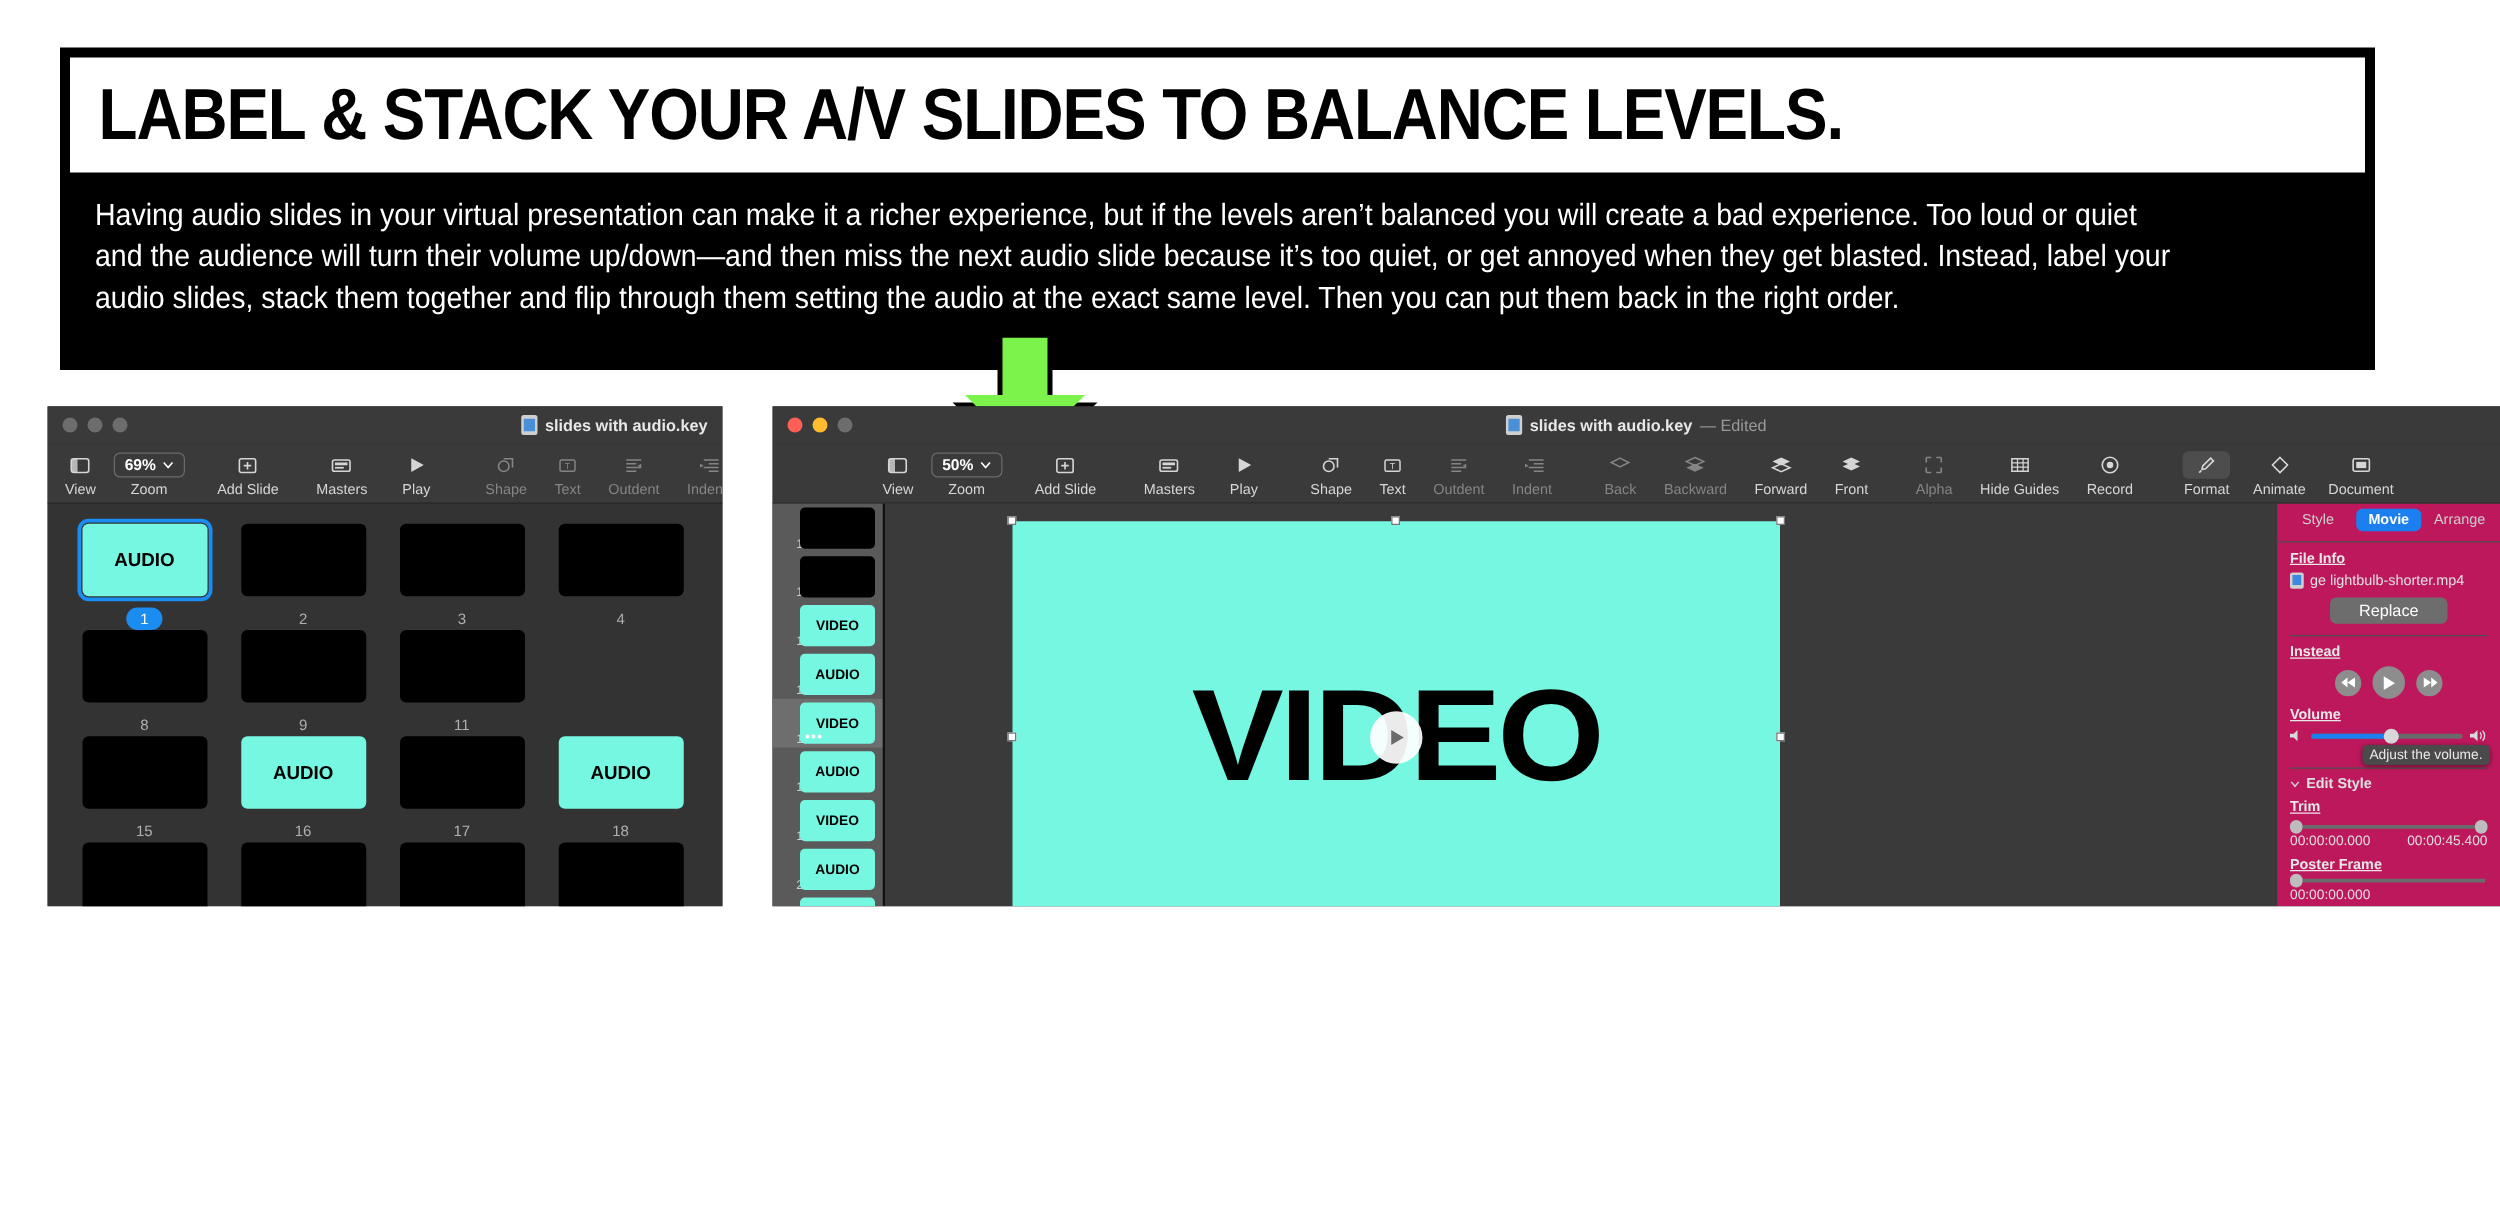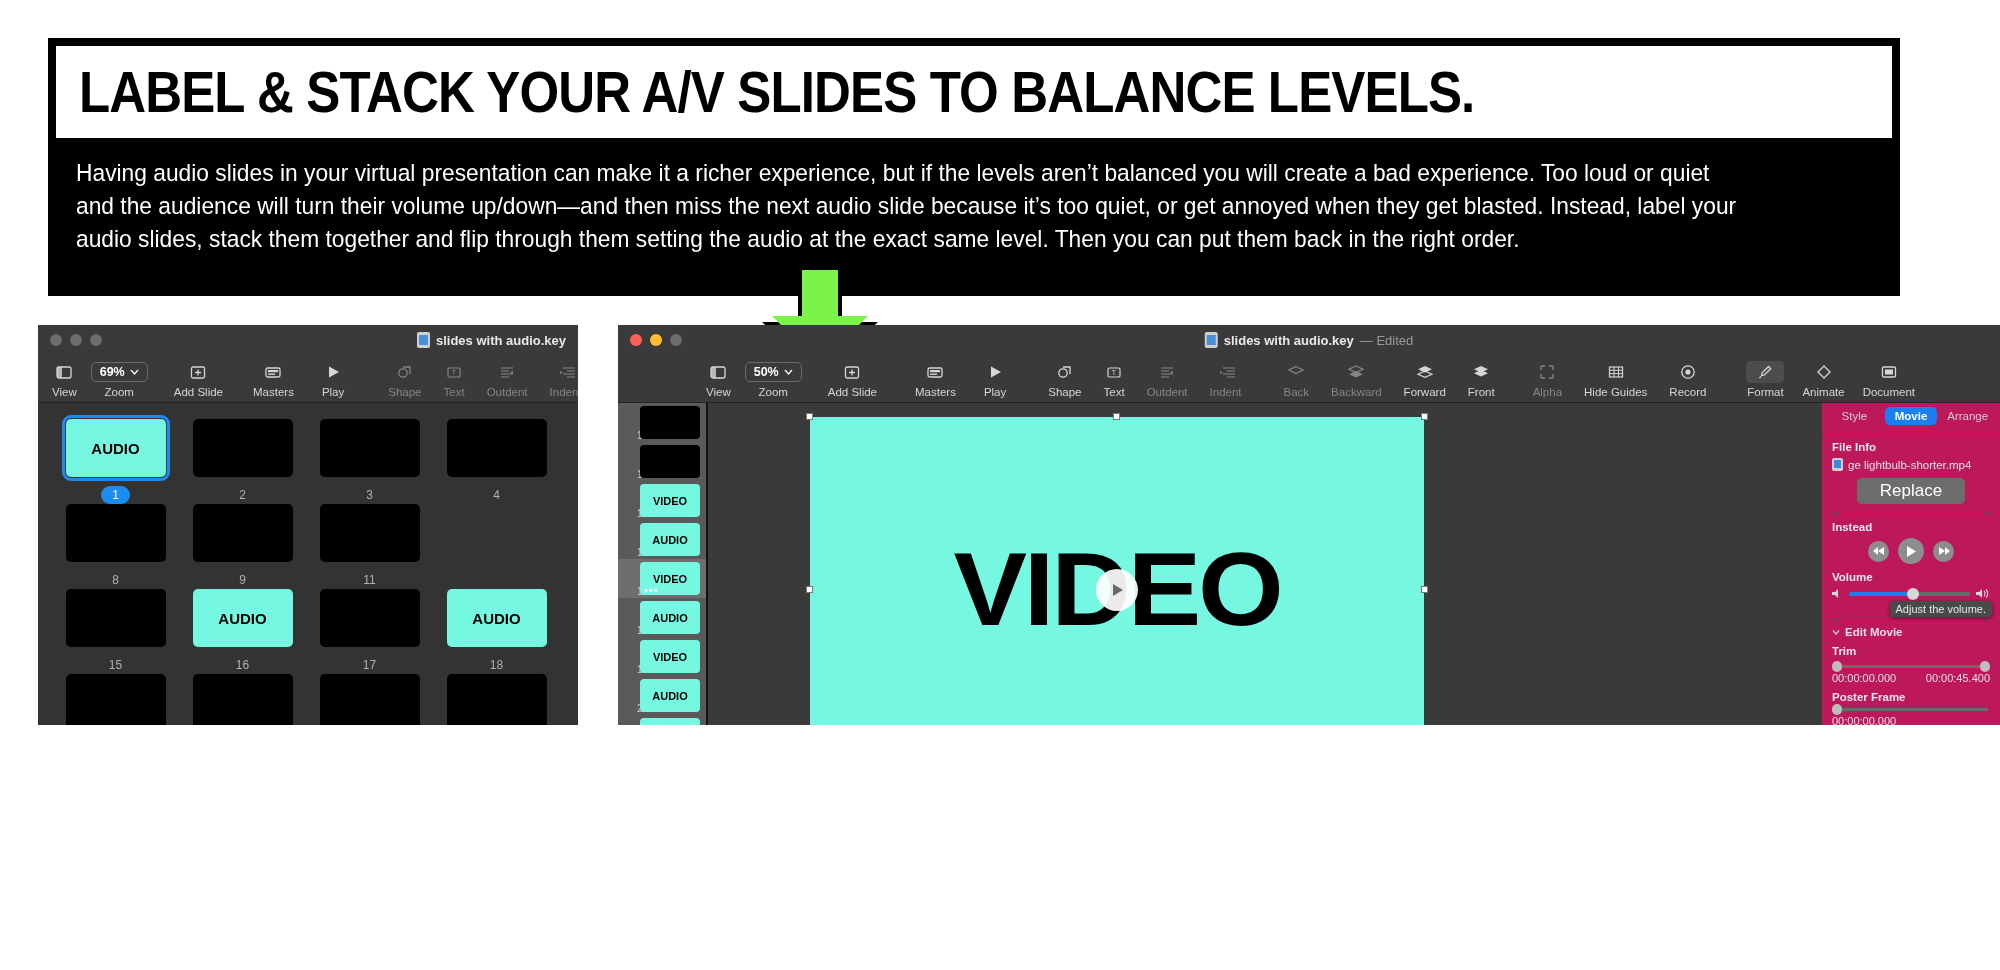--- a/index.html
+++ b/index.html
@@ -88,26 +88,26 @@
   .handle { position:absolute; width:7px; height:7px; background:#fff; border:1px solid #777; }
 
   
   .inspector { width:178px; background:#be185d; position:relative; font-size:11.5px; color:#e0e0e0; }
   .insp-tabs { display:flex; height:26px; align-items:center; justify-content:space-around;
      padding:0 6px; gap:4px; }
   .insp-tab { flex:1; text-align:center; font-size:11.5px; color:#cfcfcf; padding:3px 0; border-radius:5px; }
   .insp-tab.active { background:#1b7ff0; color:#fff; font-weight:bold; }
   .insp-divider { height:1px; background:#4e4e4e; margin:4px 0; }
   .insp-pad { padding:0 10px; }
-  .ihead { font-weight:bold; font-size:11.5px; color:#e8e8e8; margin:7px 0 5px; }
+  .ihead { font-weight:bold; font-size:11.5px; color:#e8e8e8; margin:7px 0 5px;text-decoration:underline; }
   .fileline { display:flex; align-items:center; gap:5px; font-size:11.5px; color:#e0e0e0; }
   .fileicon { width:11px; height:13px; background:#cfcfcf; border-radius:2px; position:relative; }
   .fileicon:after { content:""; position:absolute; left:2px; top:2px; width:7px; height:8px; background:#3a88e0; }
-  .btn-replace { display:block; margin:7px auto 0; width:108px; text-align:center;
-     background:#6d6d6d; border-radius:5px; padding:3px 0; font-size:17px; color:#fff; }
+  .btn-replace { display:block; margin:7px auto 0; width:94px; text-align:center;
+     background:#6d6d6d; border-radius:5px; padding:3px 0; font-size:13px; color:#fff; }
   .ctlrow { display:flex; justify-content:center; align-items:center; gap:9px; margin-top:4px; }
   .cbtn { width:21px; height:21px; border-radius:50%; background:#8d8d8d;
      display:flex; align-items:center; justify-content:center; }
   .cbtn.big { width:26px; height:26px; }
   .volrow { display:flex; align-items:center; gap:6px; margin-top:5px; }
   .slidertrack { flex:1; height:4px; background:#6b6b6b; border-radius:2px; position:relative; }
   .sliderfill { position:absolute; left:0; top:0; height:4px; background:#1b7ff0; border-radius:2px; }
   .sliderknob { position:absolute; top:-4px; width:12px; height:12px; border-radius:50%; background:#d8d8d8; }
   .tooltip { position:absolute; background:#4a4a4a; border-radius:4px; padding:2px 6px;
      font-size:11px; color:#e8e8e8; white-space:nowrap; box-shadow:0 1px 4px rgba(0,0,0,.5); }
@@ -619,21 +619,21 @@
           </div>
           <div style="position:relative;height:16px;">
             <div class="tooltip" style="right:-2px;top:2px;">Adjust the volume.</div>
           </div>
           <div class="insp-divider"></div>
 
           <div class="disclose">
             <svg width="8" height="8" viewBox="0 0 8 8">
               <polyline points="1,2.5 4,6 7,2.5" stroke="#cfcfcf" stroke-width="1.2" fill="none"></polyline>
             </svg>
-            <span>Edit Movie</span>
+            <span>Edit Style</span>
           </div>
 
           <div class="ihead">Trim</div>
           <div class="trimtrack">
             <div class="tknob" style="left:-2px;"></div>
             <div class="tknob" style="right:-2px;"></div>
           </div>
           <div class="timerow">
             <span>00:00:00.000</span>
             <span>00:00:45.400</span>

